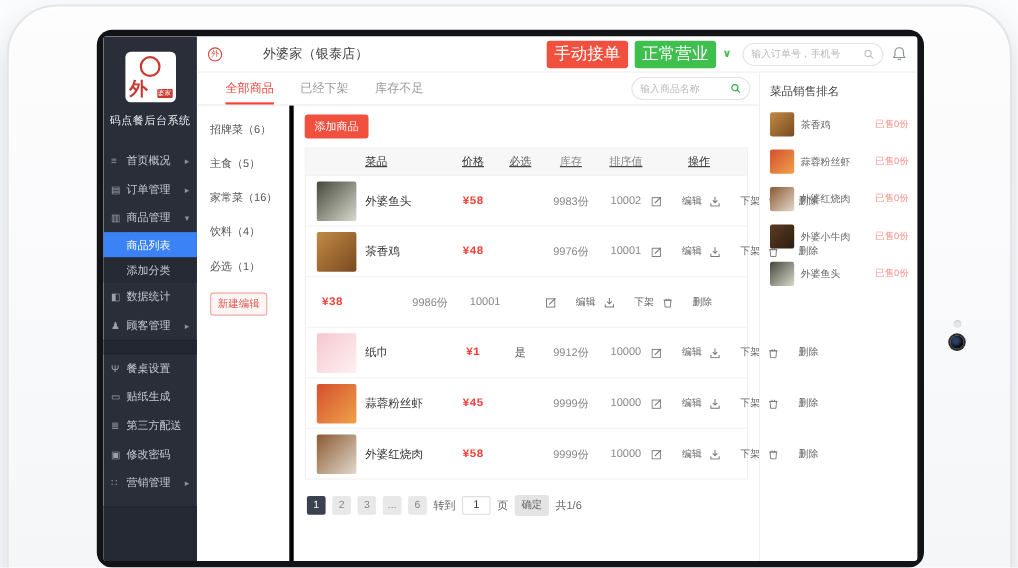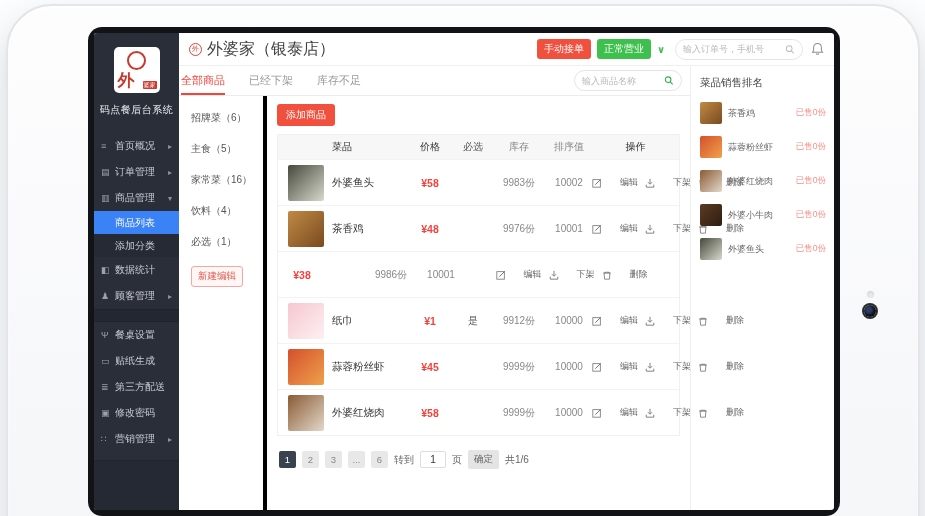--- a/index.html
+++ b/index.html
@@ -38,64 +38,64 @@
     background:#262a34; cursor:pointer; }
   .m-sub.active { background:#3b82f6; color:#fff; }
   .m-gap { height:13px; background:#232732; border-top:1px solid #1f232d; border-bottom:1px solid #1f232d; }
   .m-fill { flex:1; background:#252934; border-top:1px solid #20242e; margin-top:8px; }
 
   
   .main { flex:1; display:flex; flex-direction:column; min-width:0; }
   .topbar { height:33px; flex:none; border-bottom:1px solid #efefef; display:flex; align-items:center; padding:0 8px 0 10px; }
   .mini-logo { width:13px; height:13px; border:1px solid #d6453a; border-radius:50%; color:#d6453a;
     font-size:7px; display:flex; align-items:center; justify-content:center; margin-right:5px; flex:none; }
-  .store { font-size:16px; color:#3f3f3f; }
+  .store { font-size:12px; color:#3f3f3f;margin-left:32px; }
   .topbar-right { margin-left:auto; display:flex; align-items:center; gap:6px; }
-  .pill-btn { border:none; color:#fff; font-size:10px; padding:3px 7px; border-radius:3px; cursor:pointer;text-align:center; }
+  .pill-btn { border:none; color:#fff; font-size:15px; padding:3px 7px; border-radius:3px; cursor:pointer;text-align:center; }
   .pill-red { background:#f2503f; }
   .pill-green { background:#3fbf4d; }
   .chev { color:#3fbf4d; font-size:10px; font-weight:bold; cursor:pointer; margin-right:4px; }
   .searchbox { display:flex; align-items:center; border:1px solid #e4e4e4; border-radius:11px;
     height:21px; padding:0 7px; background:#fff; width:128px; }
   .searchbox input { border:none; outline:none; width:100%; font-size:9px; color:#666; background:transparent; }
   .searchbox input::placeholder { color:#b9b9b9; }
   .bell { margin:0 2px 0 2px; cursor:pointer; }
 
   .content { flex:1; display:flex; min-height:0; }
   .center { flex:1; display:flex; flex-direction:column; min-width:0; }
 
   
-  .tabbar { height:30px; flex:none; border-bottom:1px solid #ececec; display:flex; align-items:center; padding:0 8px 0 2px; }
+  .tabbar { height:30px; flex:none; border-bottom:1px solid #ececec; display:flex; align-items:center; padding:0 8px 0 26px; }
   .tab { font-size:11px; color:#999; margin-right:24px; height:100%; display:flex; align-items:center; position:relative; cursor:pointer; }
   .tab.active { color:#f4443c; }
   .tab.active:after { content:""; position:absolute; left:0; right:0; bottom:0; height:2px; background:#f4443c; }
   .prod-search { margin-left:auto; width:108px; }
 
   .workspace { flex:1; display:flex; min-height:0; }
   .cats { width:88px; flex:none; border-right:4px solid #000000; padding:15px 0 0 12px; }
   .cat { font-size:10px; color:#555; margin-bottom:17px; cursor:pointer; white-space:nowrap; }
   .new-cat { display:inline-block; border:1px solid #f0a8a2; color:#e05a4f; background:#fff6f5;
     font-size:9.5px; padding:3px 6px; border-radius:3px; cursor:pointer; }
 
   .table-area { flex:1; padding:8px 10px 0; min-width:0; }
   .add-btn { background:#f2503f; color:#fff; border:none; font-size:10px; padding:4px 9px; border-radius:3px; cursor:pointer; }
   .ptable { margin-top:8px; border:1px solid #f0f0f0; }
   .trow { display:flex; align-items:center; border-top:1px solid #f3f3f3; height:46px; }
-  .thead { height:24px; background:#f7f7f7; border-top:none; font-size:10px; color:#333; }
+  .thead { height:24px; background:#f7f7f7; border-top:none; font-size:10px; color:#333;text-decoration:underline; }
   .c-dish { width:128px; flex:none; display:flex; align-items:center; padding-left:10px; }
   .thead .c-dish { justify-content:center; padding-left:0; }
   .c-price { width:48px; flex:none; text-align:center; }
   .c-req { width:38px; flex:none; text-align:center; font-size:10px; color:#555; }
   .c-stock { width:54px; flex:none; text-align:center; font-size:10px; color:#888; }
   .c-sort { width:46px; flex:none; text-align:center; font-size:10px; color:#888; }
   .c-ops { flex:1; display:flex; align-items:center; justify-content:center; gap:7px; font-size:9px; color:#666;text-align:right; }
   .thead .c-ops { font-size:10px; color:#333; }
   .thumb { width:36px; height:36px; border-radius:2px; margin-right:8px; flex:none; }
   .dish-name { font-size:10.5px; color:#333; white-space:nowrap; }
-  .price { color:#f4433c; font-weight:bold; font-size:10.5px; }
+  .price { color:#f4433c; font-weight:bold; font-size:10.5px;font-family:Liberation Mono, monospace; }
   .op { display:flex; align-items:center; gap:18px; cursor:pointer; white-space:nowrap; }
   .op svg { flex:none; }
 
   
   .pager { display:flex; align-items:center; gap:6px; margin:14px 0 0 2px; font-size:10px; color:#666; }
   .pg { min-width:17px; height:17px; display:flex; align-items:center; justify-content:center;
     background:#e8e8e8; color:#888; font-size:9.5px; border-radius:2px; cursor:pointer; padding:0 3px; }
   .pg.active { background:#3a4250; color:#fff; }
   .goto-input { width:26px; height:17px; border:1px solid #ddd; text-align:center; font-size:10px; color:#333; border-radius:2px; }
   .confirm { background:#e4e4e4; border:none; font-size:9.5px; color:#666; padding:3px 6px; border-radius:2px; cursor:pointer; }

